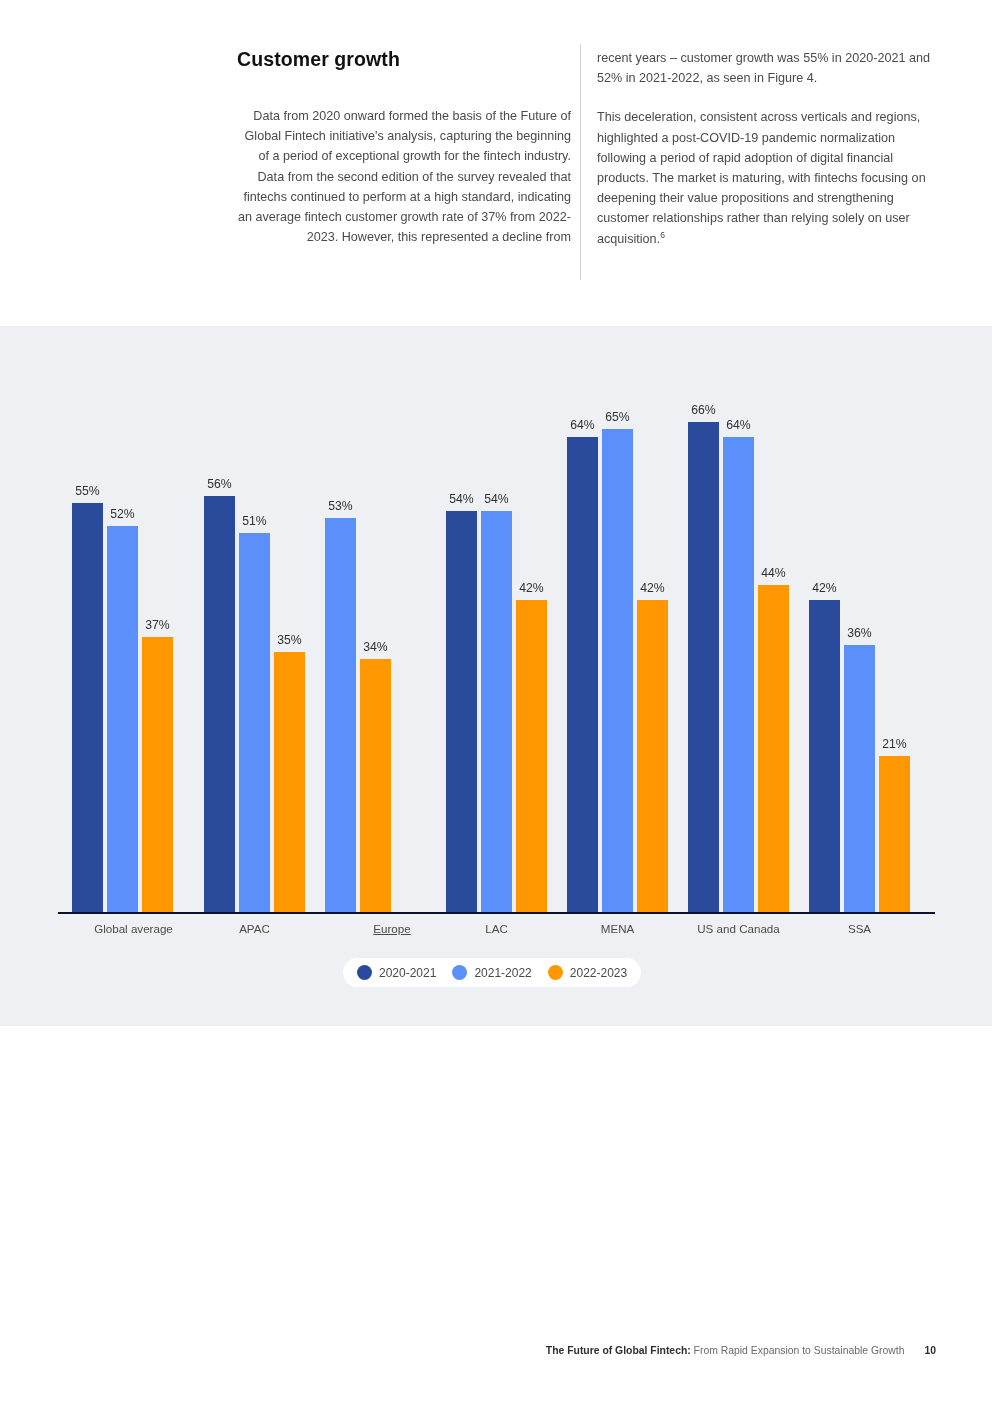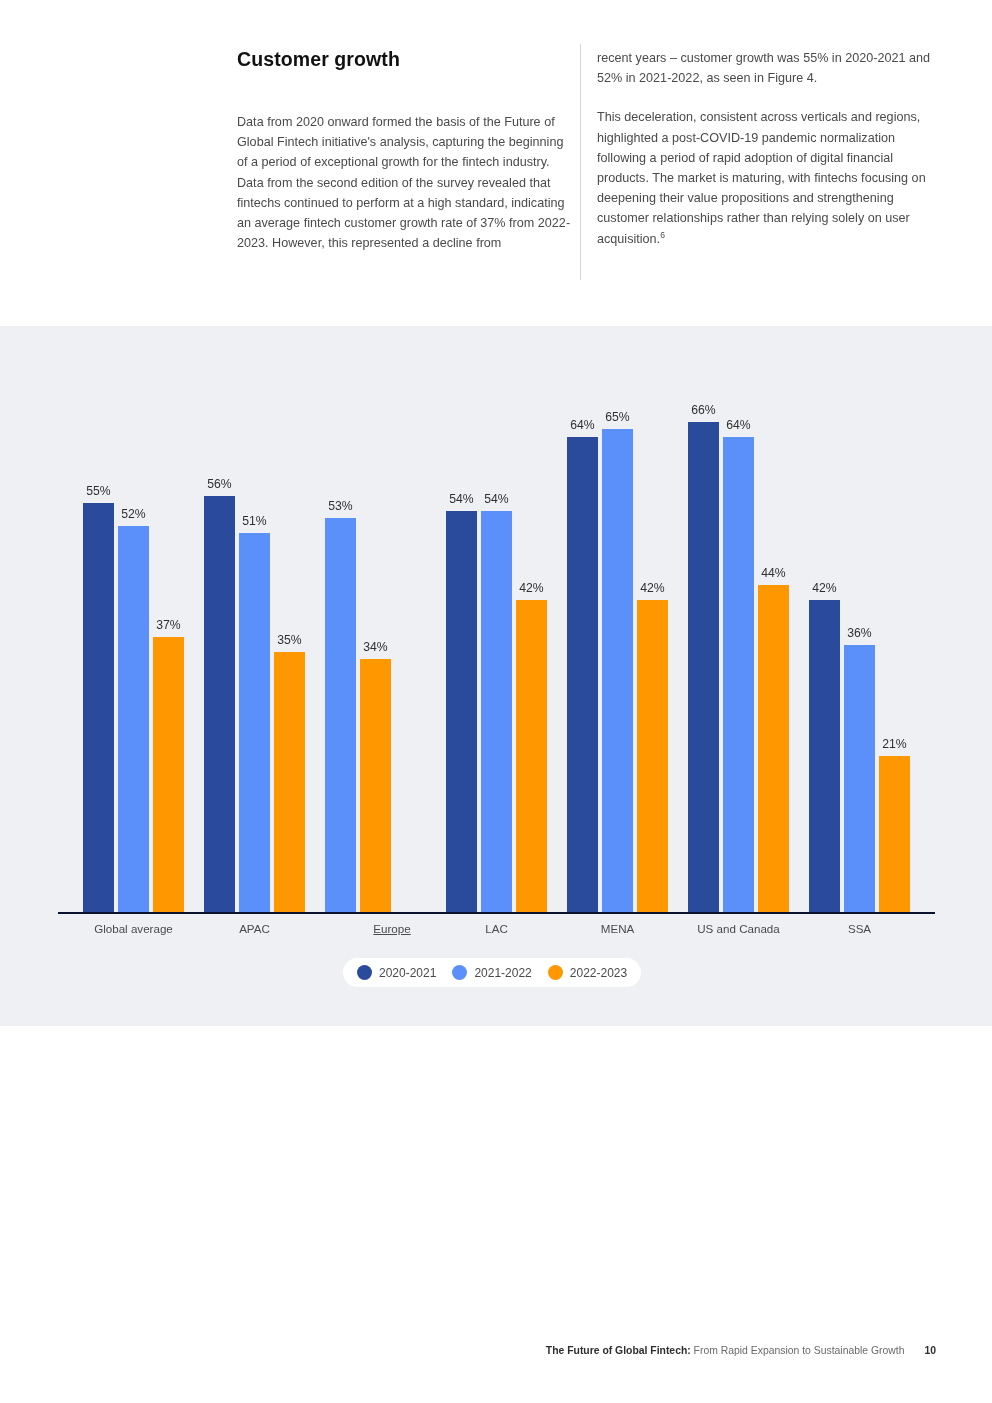--- a/index.html
+++ b/index.html
@@ -24,21 +24,21 @@
   }
   .col{
     position:absolute;
     width:334px;
     font-size:12.6px;
     line-height:20.2px;
     color:#4a4a4a;
     letter-spacing:0.01px;
   }
   .col p{margin:0 0 19px 0;}
-  .col-left{left:237px;top:112px;}
+  .col-left{left:237px;top:106px;text-align:right;}
   .col-right{left:597px;top:48px;}
   .divider-vert{
     position:absolute;left:580px;top:44px;width:1px;height:236px;
     background:#d6d6d6;
   }
   sup{font-size:8.6px;vertical-align:super;line-height:0;}
 
   
   .fig-caption{
     position:absolute;left:0;top:288px;width:992px;height:32px;
@@ -149,21 +149,21 @@
 <div class="fig-caption">
   <div class="fig-label">FIGURE 4</div>
   <div class="fig-rule"></div>
   <div class="fig-title">Rate of customer growth</div>
 </div>
 
 <div class="chart-panel">
   <div class="plot">
     <div class="axis-line"></div>
     <div id="groups-host">
-        <div class="group" style="left: 83px;">
+        <div class="group" style="left: 72px;">
           <div class="bar-wrap">
             <div class="bar s0" style="height: 409px;"></div>
             <span class="bar-label" style="bottom: 414px;">55%</span>
           </div>
           <div class="bar-wrap">
             <div class="bar s1" style="height: 386px;"></div>
             <span class="bar-label" style="bottom: 391px;">52%</span>
           </div>
           <div class="bar-wrap">
             <div class="bar s2" style="height: 275px;"></div>

